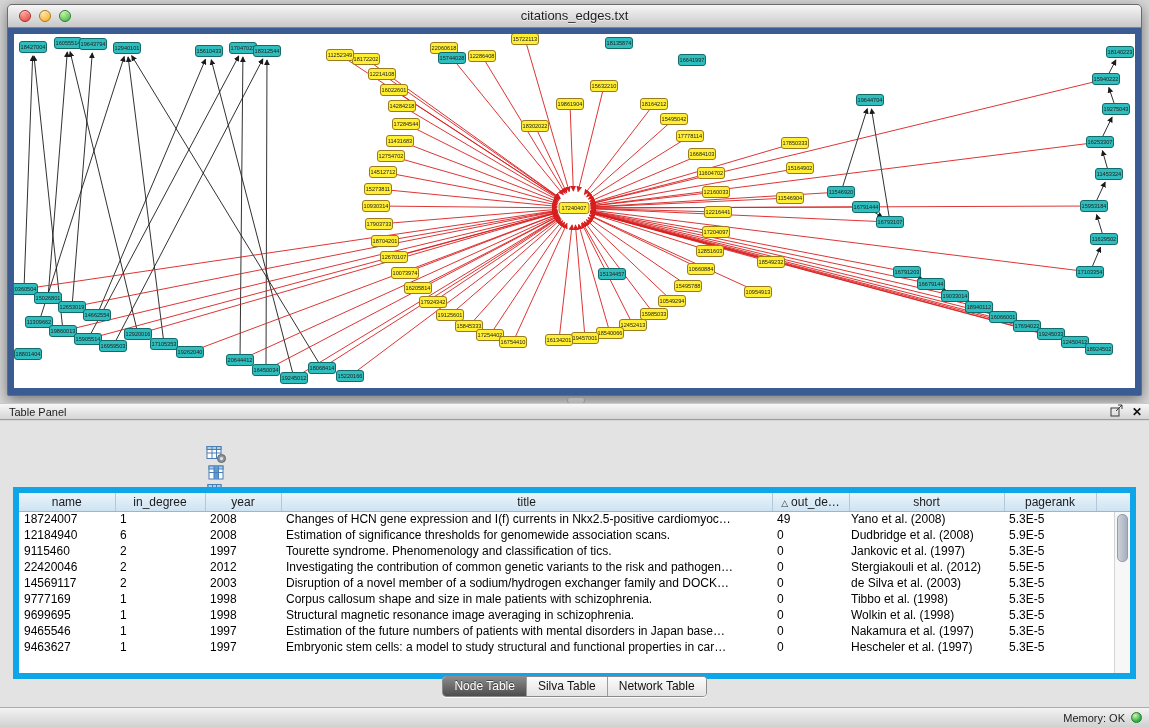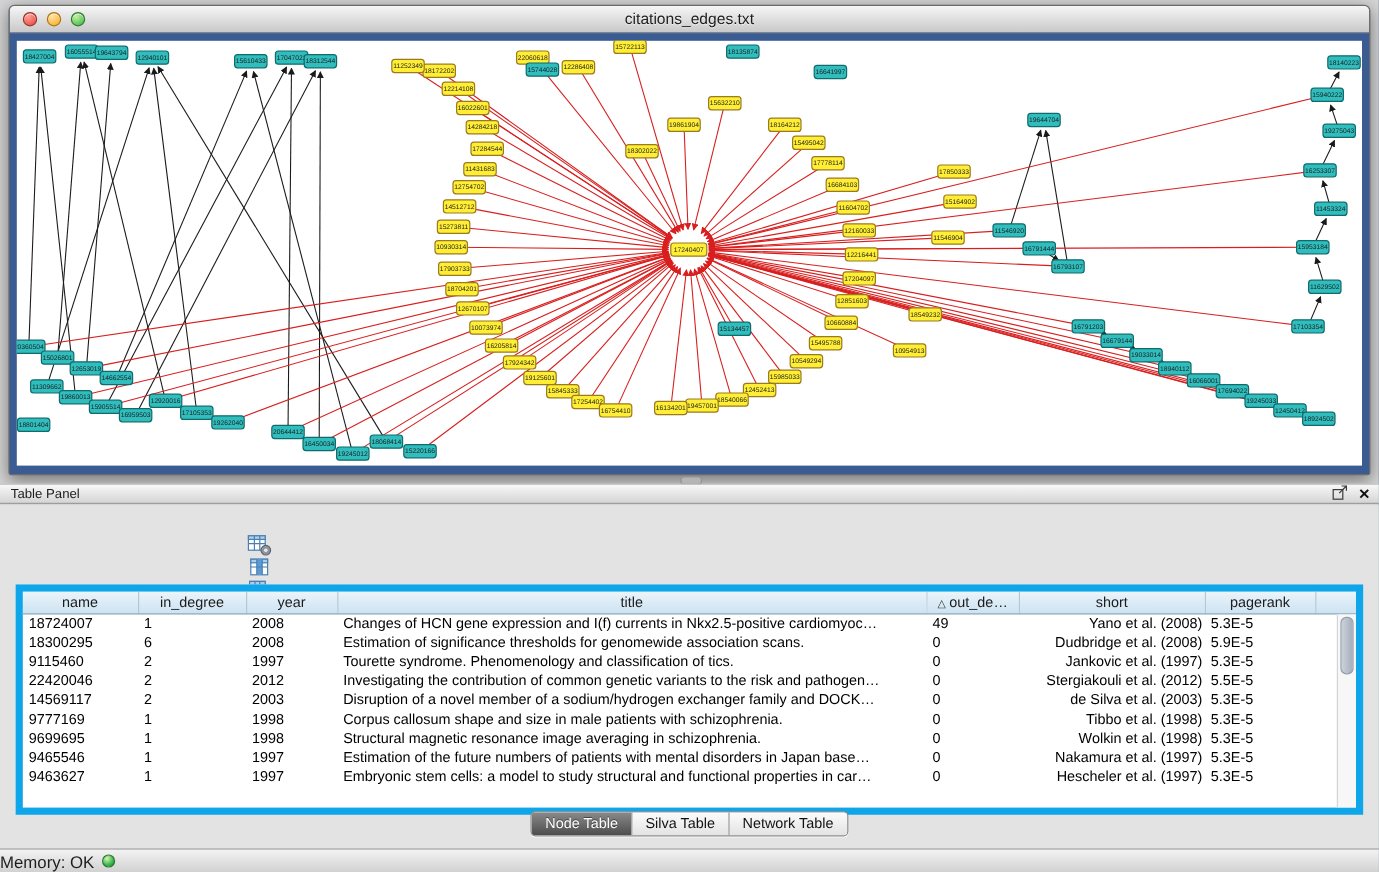--- a/index.html
+++ b/index.html
@@ -52,40 +52,40 @@
   .table-wrap{position:absolute;top:66px;left:13px;right:13px;height:180px;
               border:6px solid #0ea5e9;background:#fff;overflow:hidden;}
   table.grid{border-collapse:collapse;table-layout:fixed;width:100%;}
   .grid th{height:18px;box-sizing:border-box;font-weight:normal;font-size:12px;color:#1b1b1b;
            background:linear-gradient(#ebf4fb,#cde3f2);
            border-right:1px solid #b2c8d8;border-bottom:1px solid #9db6c8;
            overflow:hidden;white-space:nowrap;padding:0 2px;text-align:center;}
   .grid th.filler{border-right:none;}
   .grid td{height:16px;box-sizing:border-box;font-size:12px;color:#000;padding:0 2px 0 5px;
            overflow:hidden;white-space:nowrap;text-align:left;}
-  .grid td.center{text-align:right;padding:0 2px;}
+  .grid td.center{text-align:left;padding:0 2px;}
   .sort-tri{font-size:9px;color:#333;margin-right:3px;}
   .vscroll{position:absolute;top:19px;right:0;bottom:0;width:15px;background:#f7f7f7;border-left:1px solid #d4d4d4;}
   .vthumb{position:absolute;top:2px;left:2px;width:9px;height:46px;border-radius:5px;
           background:linear-gradient(90deg,#ccd2da,#a6afbd);border:1px solid #939ca9;}
 
   
   .tabs{position:absolute;top:255px;left:0;right:0;display:flex;justify-content:center;}
   .tabbar{display:inline-flex;border:1px solid #8b8b8b;border-radius:4px;overflow:hidden;height:19px;
           background:#f1f1f1;box-shadow:0 1px 0 rgba(255,255,255,.8);justify-content:space-between;}
   .tab{font-size:12px;line-height:19px;padding:0 11px;background:linear-gradient(#fcfcfc,#e3e3e3);
        color:#111;border-left:1px solid #9c9c9c;}
   .tab:first-child{border-left:none;}
   .tab.active{background:linear-gradient(#8a8a8a,#4d4d4d);color:#fff;text-shadow:0 -1px 0 rgba(0,0,0,.45);}
 
   
   .status-bar{position:absolute;bottom:0;left:0;right:0;height:20px;box-sizing:border-box;
               background:linear-gradient(#f3f3f3,#d1d1d1);border-top:1px solid #ababab;
-              display:flex;align-items:center;justify-content:flex-start;padding-right:7px;
-              font-size:14px;color:#1e1e1e;}
+              display:flex;align-items:center;justify-content:flex-end;padding-right:7px;
+              font-size:11px;color:#1e1e1e;}
   .mem-dot{width:11px;height:11px;border-radius:50%;margin-left:6px;
            background:radial-gradient(circle at 35% 28%,#d2f7b0,#3cb64e 60%,#1f8a2e);
            border:1px solid #2c7a33;box-sizing:border-box;}
 </style>
 </head>
 <body>
 
 <div class="window">
   <div class="titlebar">
     <div class="traffic">
@@ -728,21 +728,21 @@
             <td>18724007</td>
             <td>1</td>
             <td>2008</td>
             <td>Changes of HCN gene expression and I(f) currents in Nkx2.5-positive cardiomyoc…</td>
             <td>49</td>
             <td class="center">Yano et al. (2008)</td>
             <td>5.3E-5</td>
             <td></td>
           </tr>
           <tr>
-            <td>18300295</td>
+            <td>12184940</td>
             <td>6</td>
             <td>2008</td>
             <td>Estimation of significance thresholds for genomewide association scans.</td>
             <td>0</td>
             <td class="center">Dudbridge et al. (2008)</td>
             <td>5.9E-5</td>
             <td></td>
           </tr>
           <tr>
             <td>9115460</td>

